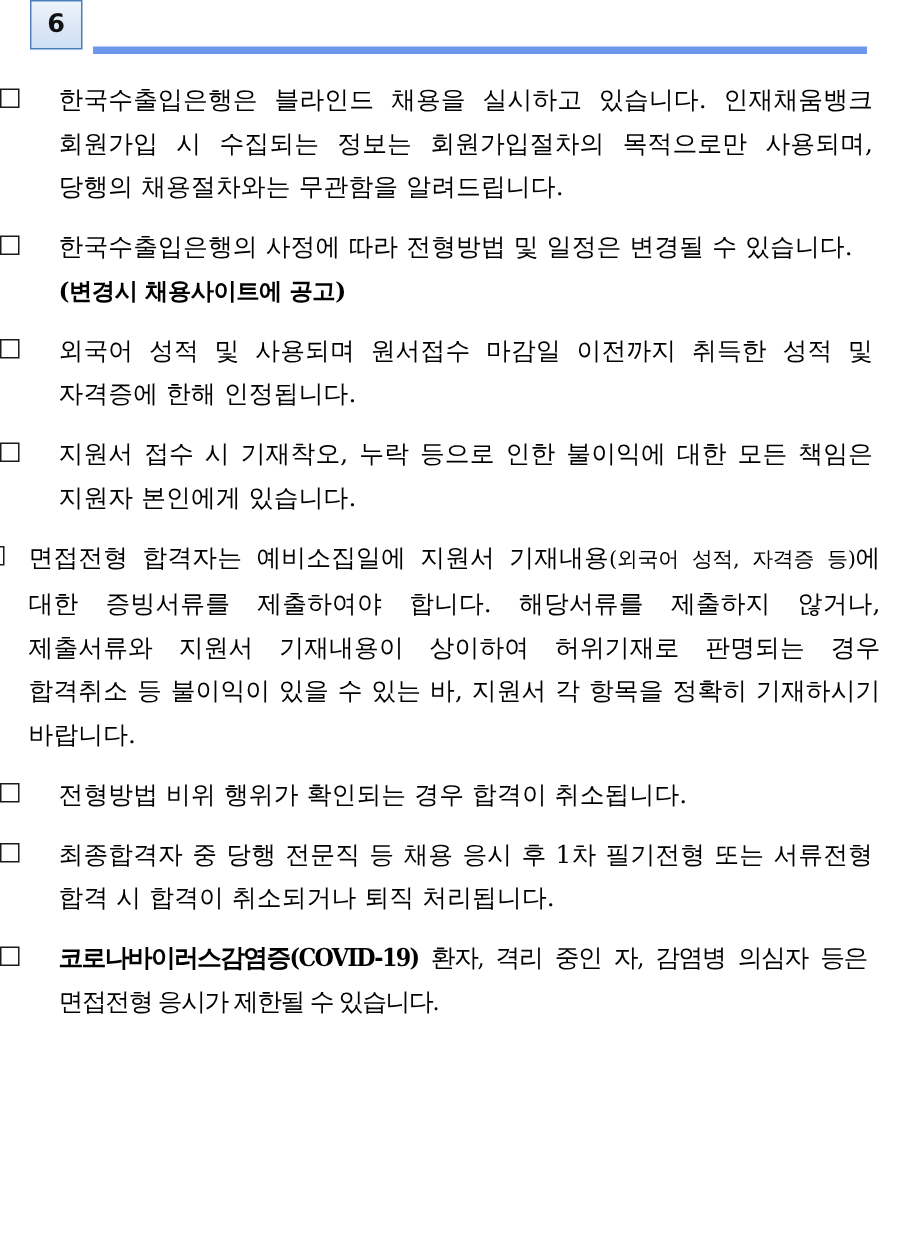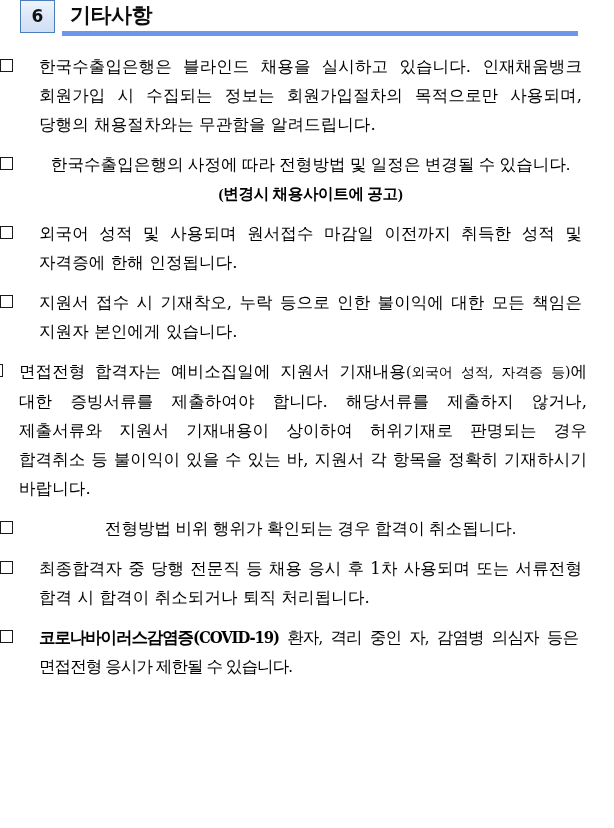--- a/index.html
+++ b/index.html
@@ -116,28 +116,27 @@
     letter-spacing: -0.3px;
   }
   .condensed {
     font-family: "DejaVu Serif Condensed", "Liberation Serif", serif;
     letter-spacing: -0.9px;
   }
   .covid-label {
     font-weight: bold;
     letter-spacing: -1.1px;
   }
-  .no-justify { text-align: center; font-family: Liberation Serif, serif; }
+  .no-justify { text-align: left; }
 </style>
 </head>
 <body>
 
 <div class="section-header">
   <div class="section-badge">6</div>
-  <div class="section-title">기타사항</div>
   <div class="section-rule"></div>
 </div>
 
 <div class="notice-list">
 
   <div class="notice-item">
     <span class="checkbox-icon"></span>
     <div class="notice-text indent-normal">한국수출입은행은 블라인드 채용을 실시하고 있습니다. 인재채움뱅크 회원가입 시 수집되는 정보는 회원가입절차의 목적으로만 사용되며, 당행의 채용절차와는 무관함을 알려드립니다.</div>
   </div>
 
@@ -163,21 +162,21 @@
 
 
   <div class="notice-item">
     <span class="checkbox-icon"></span>
     <div class="notice-text indent-normal no-justify">전형방법 비위 행위가 확인되는 경우 합격이 취소됩니다.</div>
   </div>
 
 
   <div class="notice-item">
     <span class="checkbox-icon"></span>
-    <div class="notice-text indent-normal">최종합격자 중 당행 전문직 등 채용 응시 후 1차 사용되며 또는 서류전형 합격 시 합격이 취소되거나 퇴직 처리됩니다.</div>
+    <div class="notice-text indent-normal">최종합격자 중 당행 전문직 등 채용 응시 후 1차 필기전형 또는 서류전형 합격 시 합격이 취소되거나 퇴직 처리됩니다.</div>
   </div>
 
   <div class="notice-item">
     <span class="checkbox-icon"></span>
     <div class="notice-text indent-narrow condensed"><span class="covid-label">코로나바이러스감염증(COVID-19)</span><span> 환자, 격리 중인 자, 감염병 의심자 등은 면접전형 응시가 제한될 수 있습니다.</span></div>
   </div>
 
 </div>
 
 </body></html>

